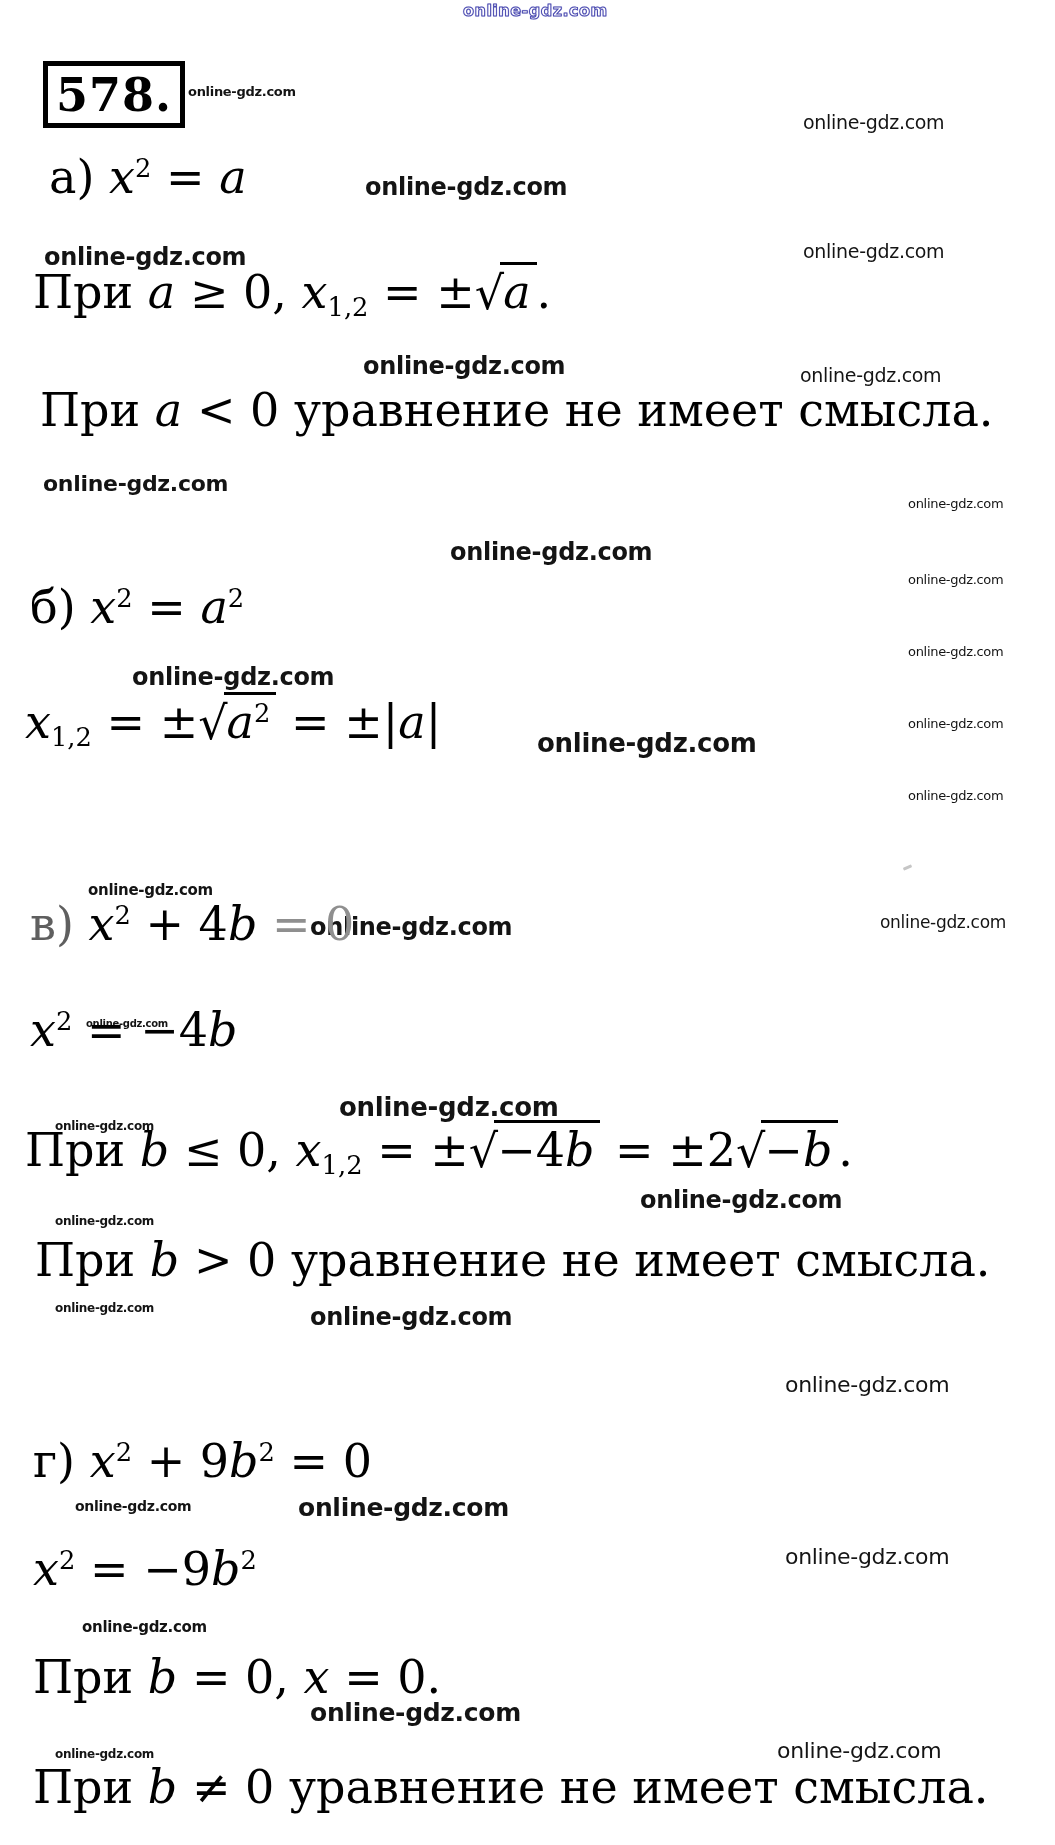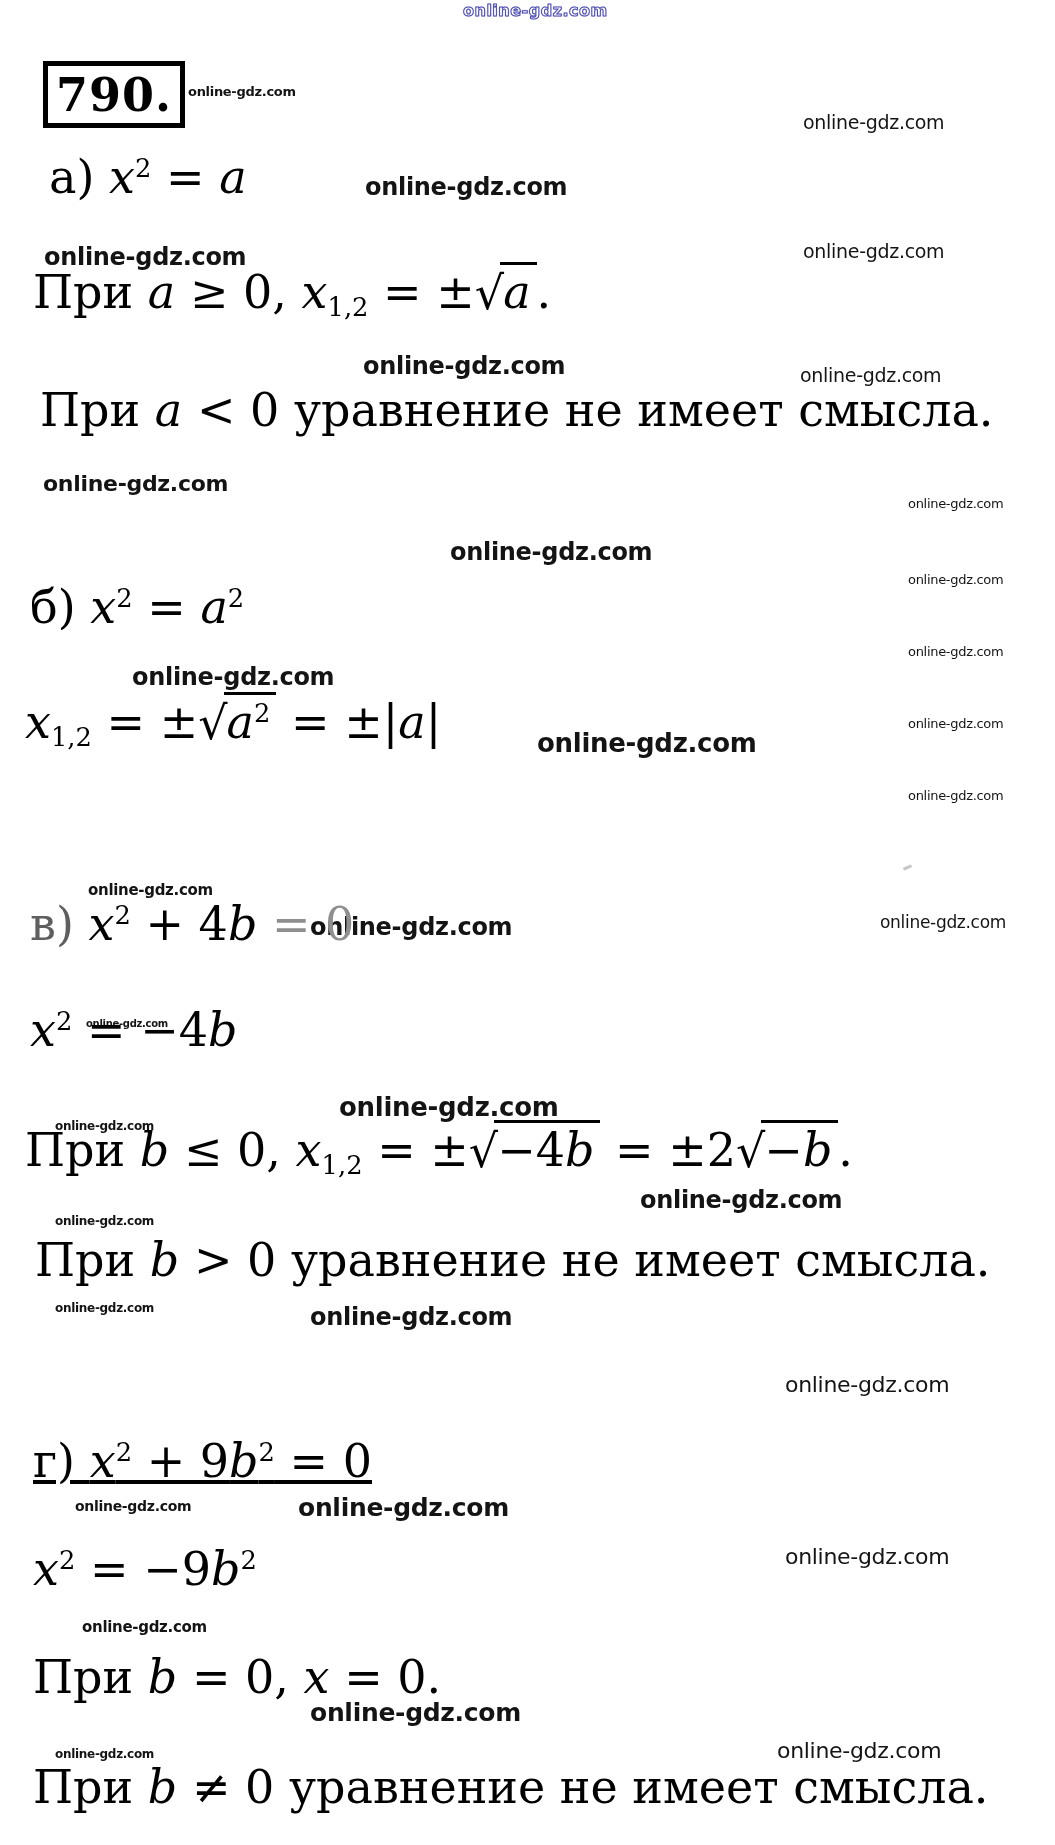--- a/index.html
+++ b/index.html
@@ -55,21 +55,21 @@
   .artifact{
     position:absolute;width:9px;height:3px;background:#c6c6c6;
     transform:rotate(-24deg);border-radius:1px;
   }
 </style>
 </head>
 <body>
 
 <div class="page">
   <div class="problem-box">
-    <span>790.</span>
+    <span>578.</span>
   </div>
   <div id="wm-layer">
       <span class="wm blue" style="left: 463px; top: 3px; font-size: 16px; font-weight: 700;">online-gdz.com</span>
       <span class="wm" style="left: 188px; top: 85px; font-size: 13px; font-weight: 600;">online-gdz.com</span>
       <span class="wm" style="left: 803px; top: 113px; font-size: 19px; font-weight: 400;">online-gdz.com</span>
       <span class="wm" style="left: 365px; top: 175px; font-size: 24px; font-weight: 700;">online-gdz.com</span>
       <span class="wm" style="left: 803px; top: 242px; font-size: 19px; font-weight: 400;">online-gdz.com</span>
       <span class="wm" style="left: 44px; top: 245px; font-size: 24px; font-weight: 700;">online-gdz.com</span>
       <span class="wm" style="left: 363px; top: 354px; font-size: 24px; font-weight: 700;">online-gdz.com</span>
       <span class="wm" style="left: 800px; top: 366px; font-size: 19px; font-weight: 400;">online-gdz.com</span>
@@ -104,19 +104,19 @@
   <div id="math-layer">
       <div class="math-line" style="left: 33px; top: 150px; margin-left: 16px;"><span>а) </span><span class="v">x</span><sup>2</sup><span> = </span><span class="v">a</span></div>
       <div class="math-line" style="left: 33px; top: 262px;"><span>При </span><span class="v">a</span><span> ≥ 0, </span><span class="v">x</span><sub>1,2</sub><span> = ±</span><span class="sqrt"><span class="sqrt-sign">√</span><span class="sqrt-bar"><span class="v">a</span></span></span><span>.</span></div>
       <div class="math-line" style="left: 40px; top: 383px;"><span>При </span><span class="v">a</span><span> &lt; 0 уравнение не имеет смысла.</span></div>
       <div class="math-line" style="left: 30px; top: 580px;"><span>б) </span><span class="v">x</span><sup>2</sup><span> = </span><span class="v">a</span><sup>2</sup></div>
       <div class="math-line" style="left: 25px; top: 692px;"><span class="v">x</span><sub>1,2</sub><span> = ±</span><span class="sqrt"><span class="sqrt-sign">√</span><span class="sqrt-bar"><span class="v">a</span><sup>2</sup></span></span><span> = ±|</span><span class="v">a</span><span>|</span></div>
       <div class="math-line" style="left: 30px; top: 897px;"><span class="dim">в) </span><span class="v">x</span><sup>2</sup><span> + 4</span><span class="v">b</span><span class="fade"> = 0</span></div>
       <div class="math-line" style="left: 30px; top: 1003px;"><span class="v">x</span><sup>2</sup><span> = −4</span><span class="v">b</span></div>
       <div class="math-line" style="left: 25px; top: 1120px;"><span>При </span><span class="v">b</span><span> ≤ 0, </span><span class="v">x</span><sub>1,2</sub><span> = ±</span><span class="sqrt"><span class="sqrt-sign">√</span><span class="sqrt-bar"><span>−4</span><span class="v">b</span></span></span><span> = ±2</span><span class="sqrt"><span class="sqrt-sign">√</span><span class="sqrt-bar"><span>−</span><span class="v">b</span></span></span><span>.</span></div>
       <div class="math-line" style="left: 35px; top: 1233px;"><span>При </span><span class="v">b</span><span> &gt; 0 уравнение не имеет смысла.</span></div>
-      <div class="math-line" style="left: 33px; top: 1434px; text-decoration: underline;"><span>г) </span><span class="v">x</span><sup>2</sup><span> + 9</span><span class="v">b</span><sup>2</sup><span> = 0</span></div>
+      <div class="math-line" style="left: 33px; top: 1434px;"><span>г) </span><span class="v">x</span><sup>2</sup><span> + 9</span><span class="v">b</span><sup>2</sup><span> = 0</span></div>
       <div class="math-line" style="left: 33px; top: 1542px;"><span class="v">x</span><sup>2</sup><span> = −9</span><span class="v">b</span><sup>2</sup></div>
       <div class="math-line" style="left: 33px; top: 1650px;"><span>При </span><span class="v">b</span><span> = 0, </span><span class="v">x</span><span> = 0.</span></div>
       <div class="math-line" style="left: 33px; top: 1760px;"><span>При </span><span class="v">b</span><span> ≠ 0 уравнение не имеет смысла.</span></div>
     </div>
   <div class="artifact" id="artifact-dash" style="left: 903px; top: 866px;"></div>
 </div>
 
 </body></html>

